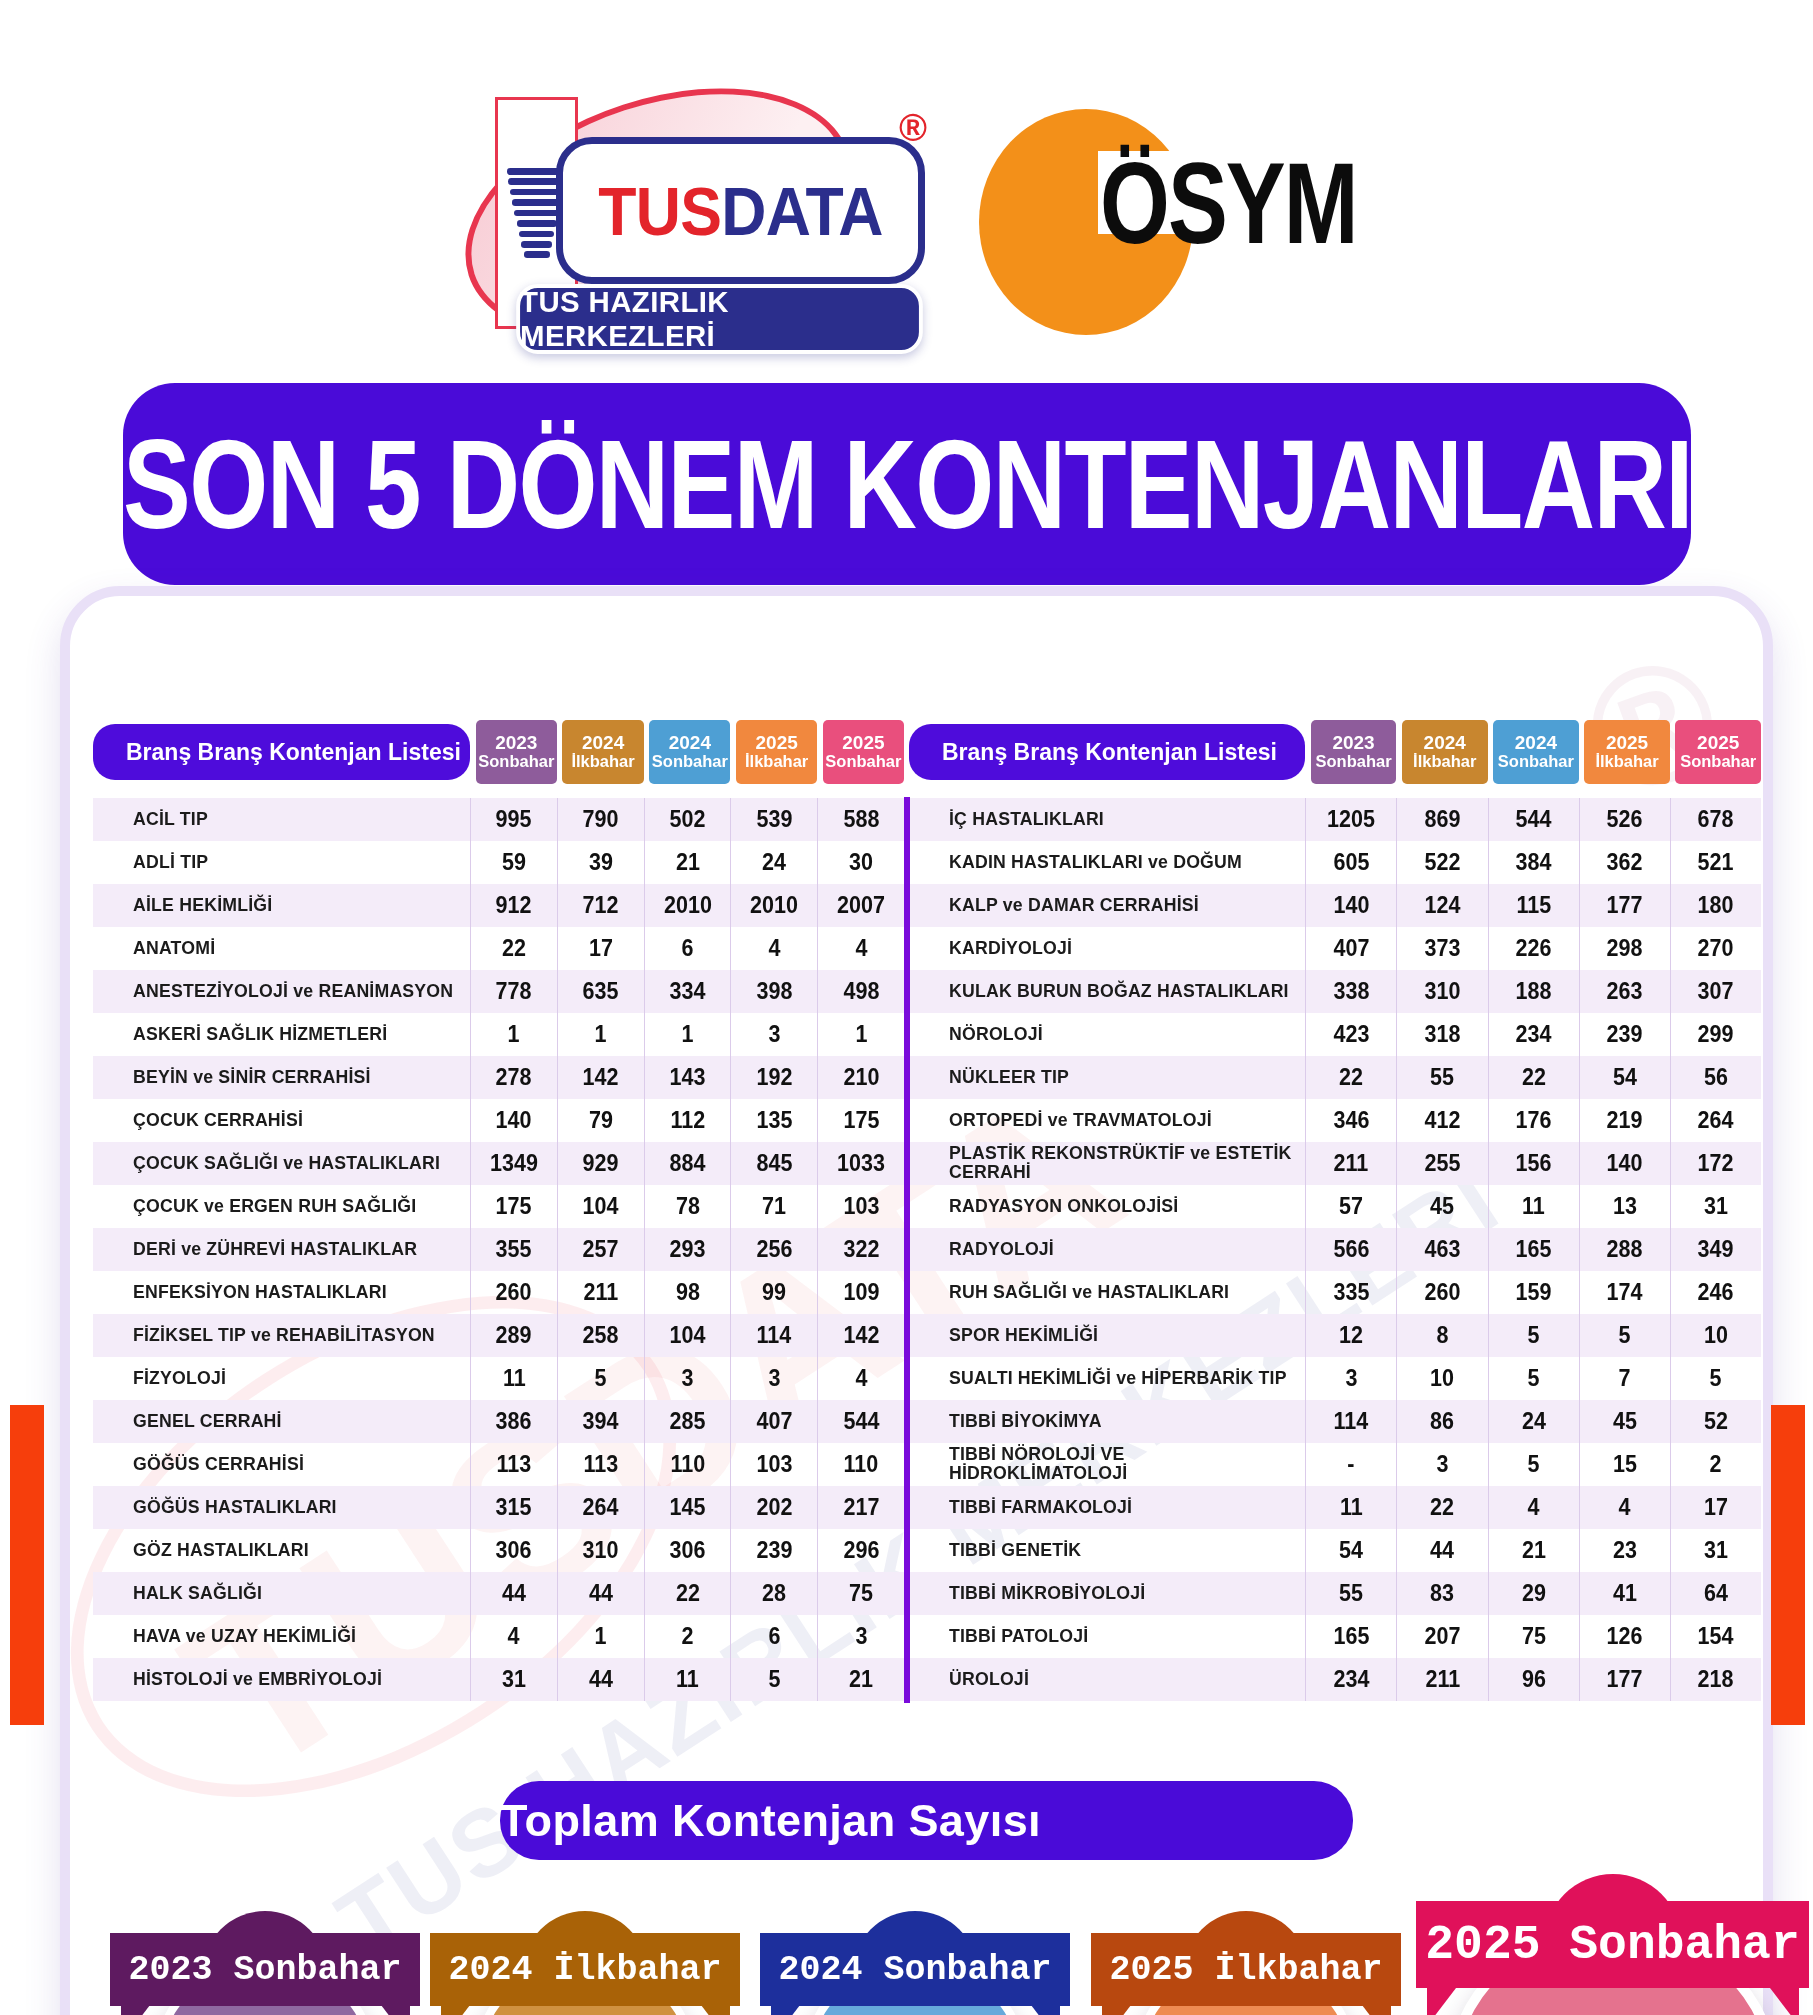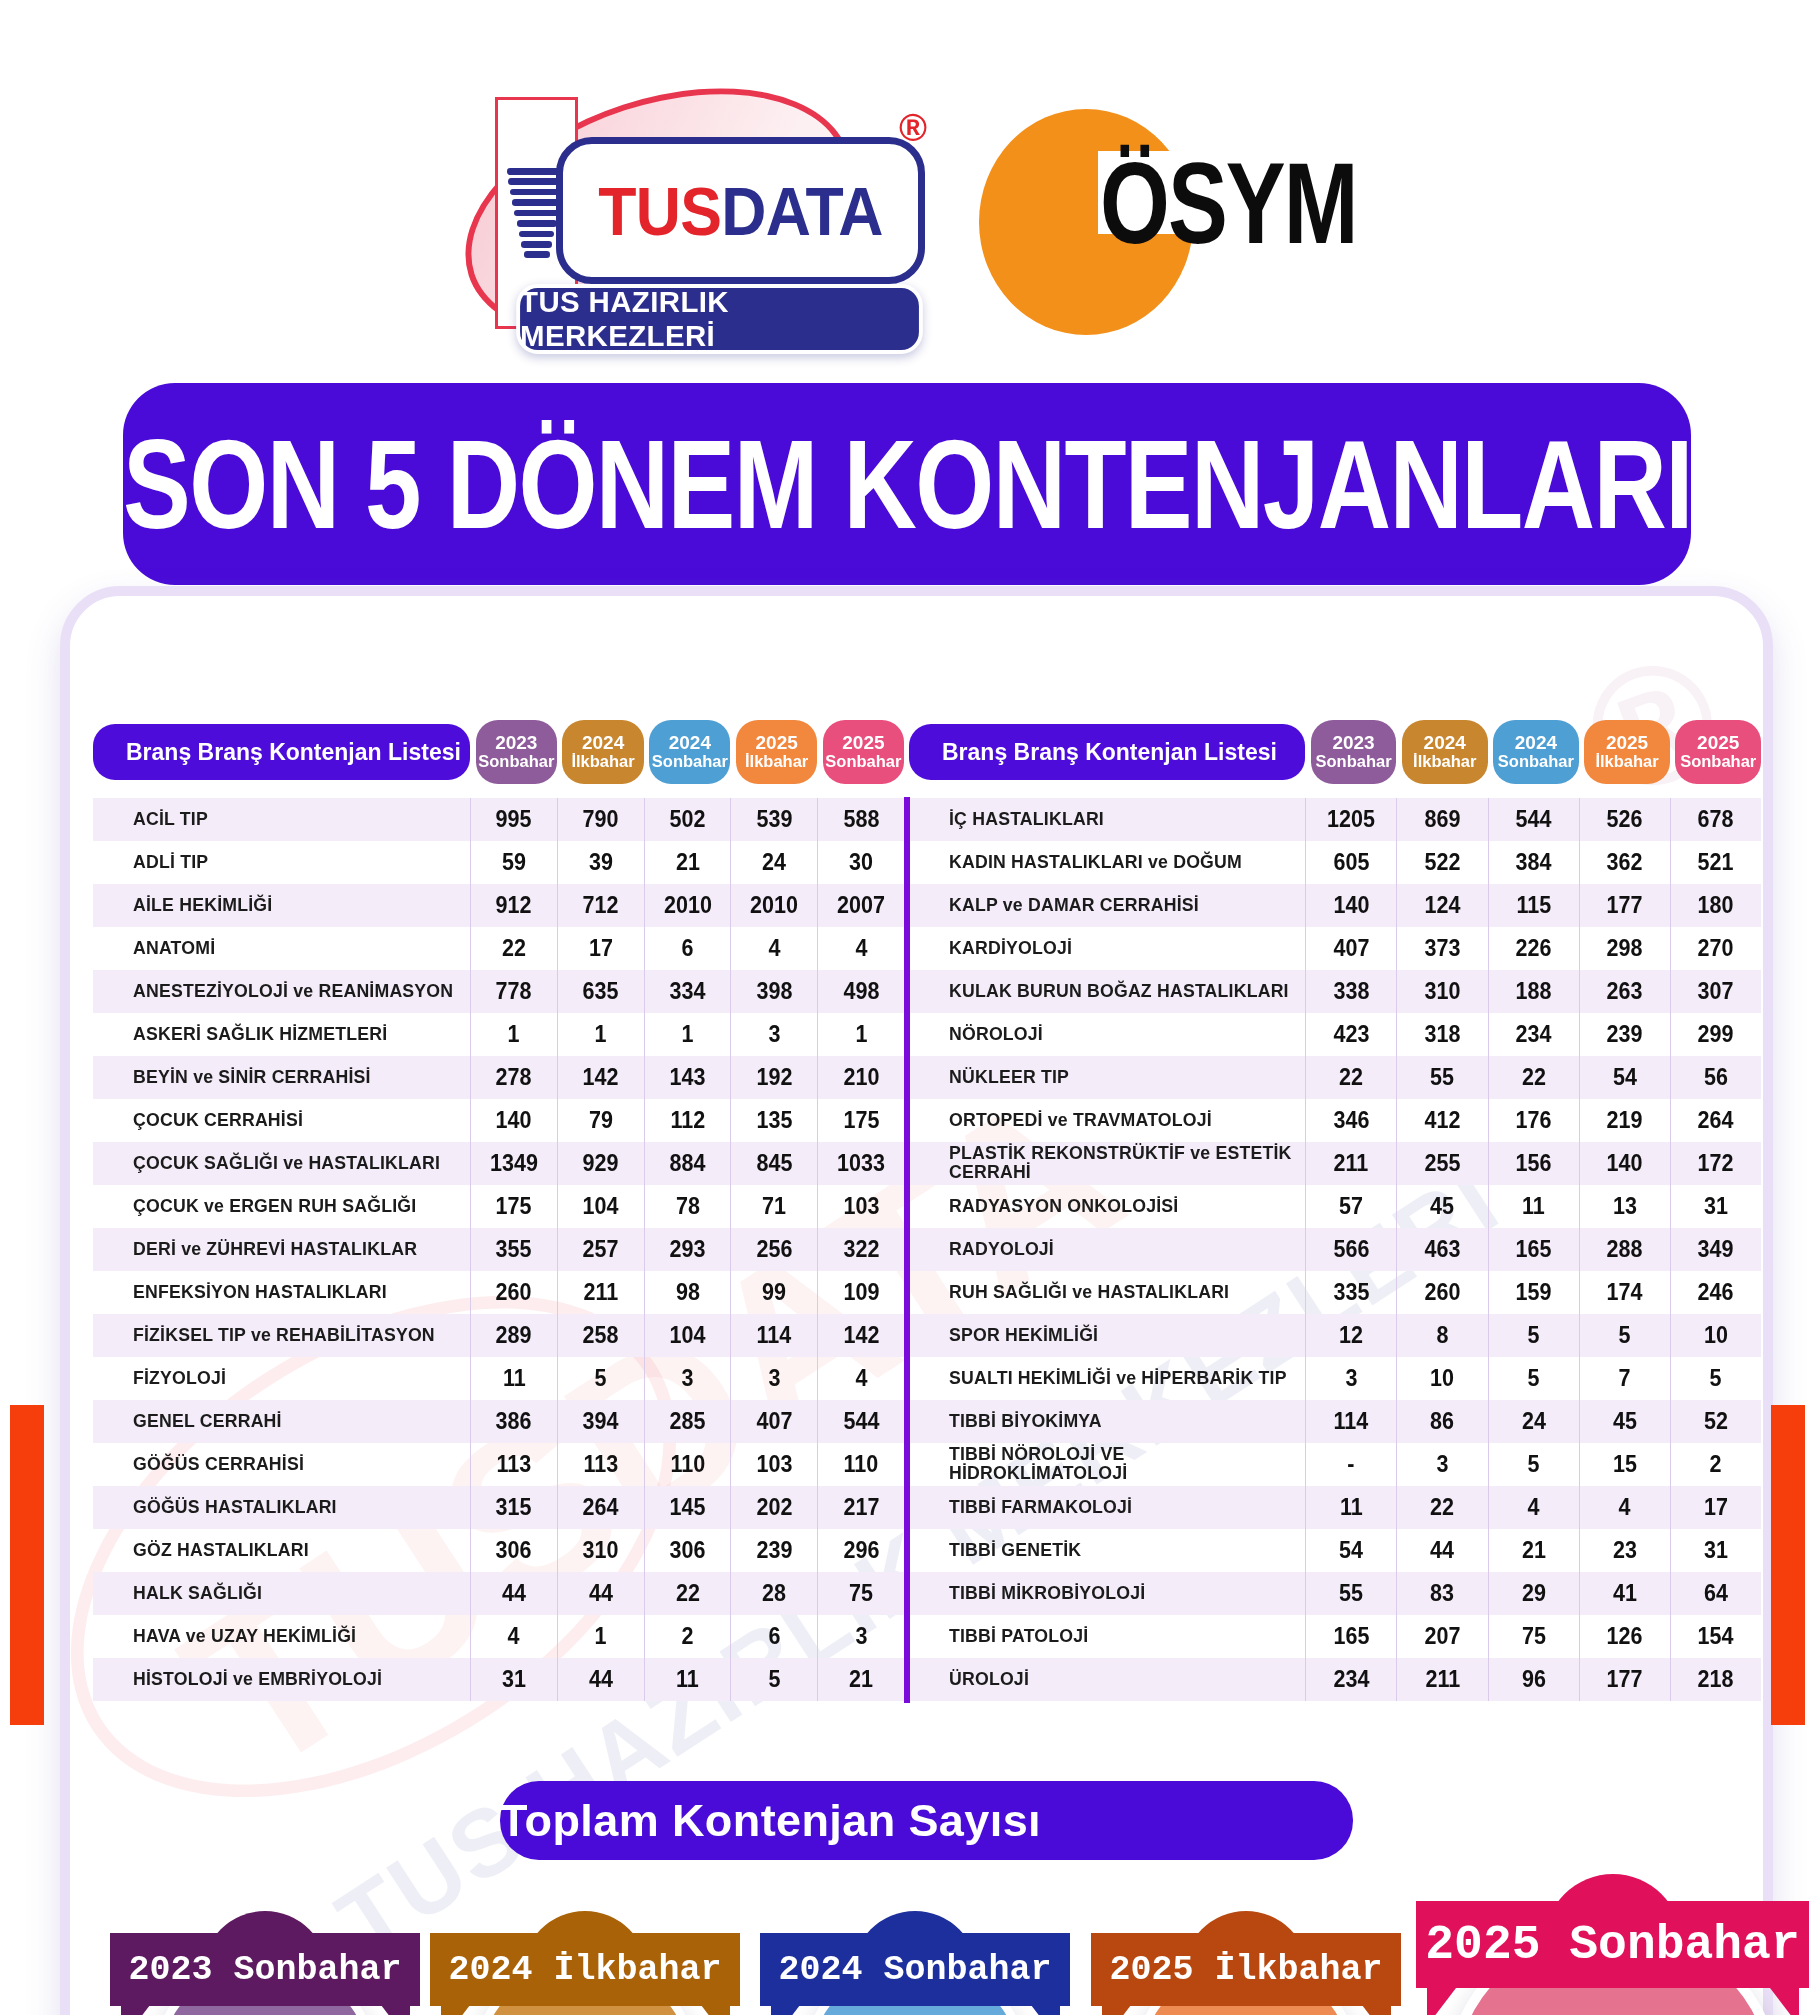--- a/index.html
+++ b/index.html
@@ -48,21 +48,21 @@
   .wm4{right:48px;top:32px;font-size:169px;color:rgba(150,60,120,.07);transform:rotate(-20deg);}
 
   
   .qtable{position:absolute;top:717px;z-index:3;}
   #table-left{left:93px;width:811px;}
   #table-right{left:909px;width:852px;}
   .thead{display:flex;gap:5.6px;height:70px;align-items:center;}
   .band{flex:0 0 46.5%;height:56px;border-radius:22px;display:flex;align-items:center;
       padding-left:33px;box-sizing:border-box;color:#fff;font-weight:800;font-size:23px;
       letter-spacing:0;white-space:nowrap;}
-  .colbox{flex:1;height:64px;border-radius:22px;color:#fff;display:flex;flex-direction:column;
+  .colbox{flex:1;height:64px;border-radius:5px;color:#fff;display:flex;flex-direction:column;
       align-items:center;justify-content:center;line-height:1.08;}
   .cb-year{font-size:19px;font-weight:800;}
   .cb-season{font-size:16.5px;font-weight:700;}
   .tbody{margin-top:10.5px;}
   .trow{display:flex;height:43px;align-items:center;}
   .trow.stripe{background:#F4ECF9;}
   .bcell{flex:0 0 46.5%;box-sizing:border-box;padding-left:40px;font-size:17.7px;font-weight:700;
       color:#1b1b1b;letter-spacing:0.2px;line-height:1.05;}
   .ncell{flex:1;height:100%;display:flex;align-items:center;justify-content:center;
       border-left:1.2px solid #DBCBEA;}

